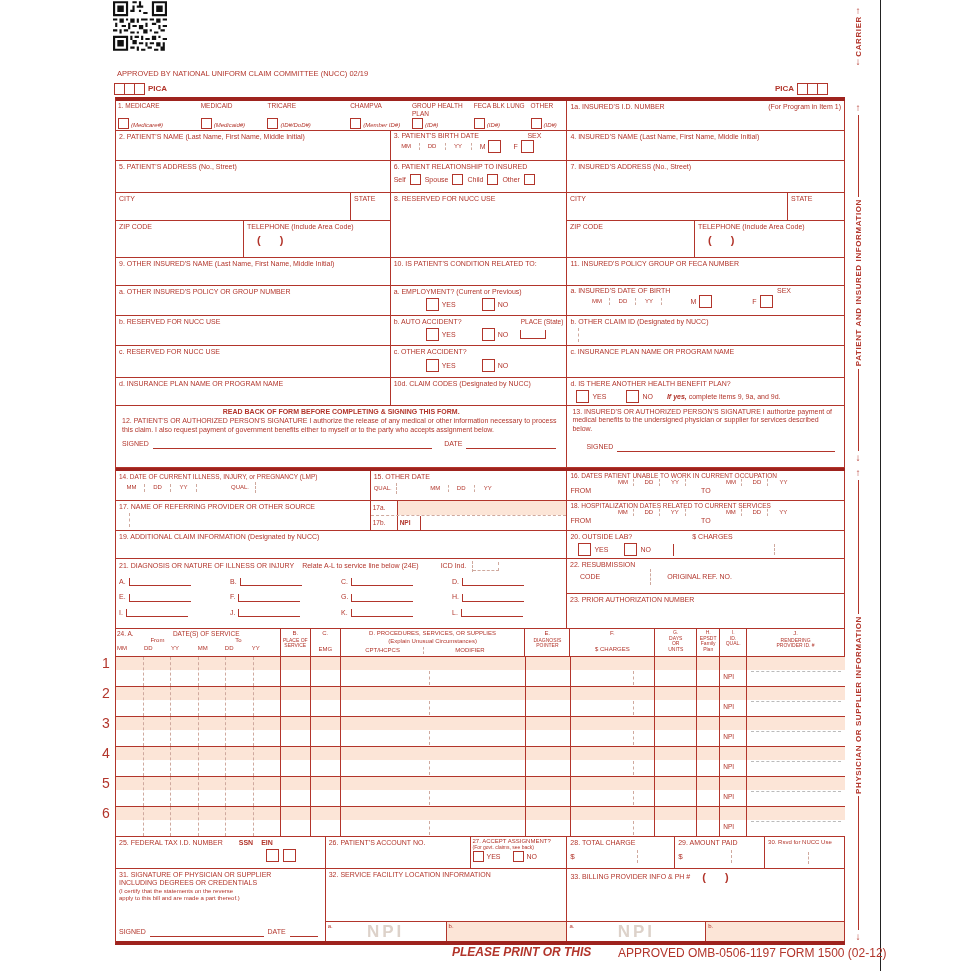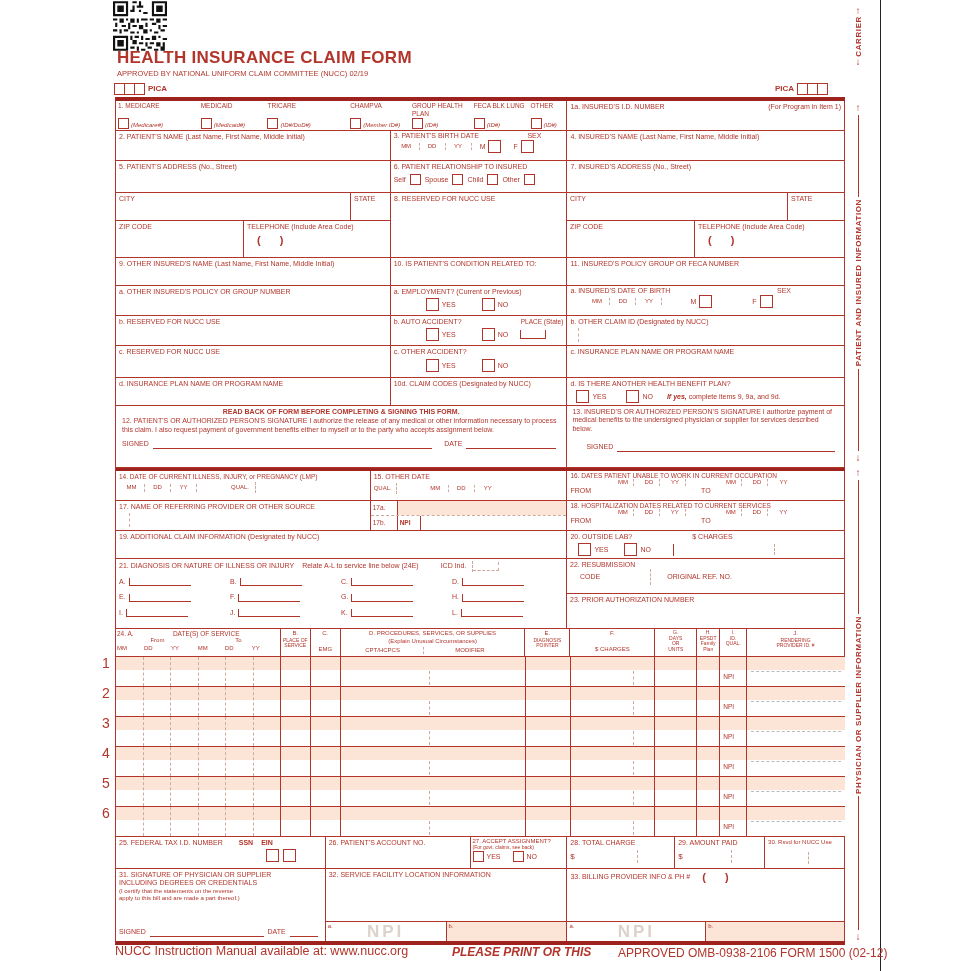--- a/index.html
+++ b/index.html
@@ -63,21 +63,20 @@
       <rect width="25" height="23" fill="#fff"></rect>
       <g fill="#111">
         <path d="M0 0h7v7H0zM18 0h7v7h-7zM0 16h7v7H0z"></path>
       </g>
       <path fill="#fff" d="M1 1h5v5H1zM19 1h5v5h-5zM1 17h5v5H1z"></path>
       <path fill="#111" d="M2 2h3v3H2zM20 2h3v3h-3zM2 18h3v3H2z"></path>
       <path fill="#111" d="M9 0h2v1H9zM12 0h1v2h-1zM9 2h1v2H9zM11 2h3v1h-3zM8 4h2v1H8zM12 4h1v1h-1zM14 5h2v1h-2zM0 8h2v1H0zM3 8h2v2H3zM6 8h1v1H6zM8 8h2v2H8zM11 8h1v2h-1zM13 8h3v1h-3zM17 8h2v1h-2zM20 8h2v2h-2zM23 8h2v1h-2zM1 10h1v2H1zM4 11h2v1H4zM7 10h1v3H7zM9 11h2v1H9zM12 11h2v2h-2zM15 10h1v2h-1zM18 10h2v1h-2zM21 11h1v2h-1zM23 11h2v1h-2zM0 13h2v1H0zM3 13h1v2H3zM5 13h2v1H5zM8 14h2v1H8zM11 14h1v1h-1zM14 13h2v2h-2zM17 13h1v1h-1zM19 14h2v1h-2zM22 13h2v1h-2zM8 16h1v2H8zM10 16h2v1h-2zM13 16h1v2h-1zM15 17h2v1h-2zM18 16h2v2h-2zM21 16h1v1h-1zM23 17h2v1h-2zM9 18h2v2H9zM12 19h2v1h-2zM15 19h1v2h-1zM17 19h2v1h-2zM20 19h2v2h-2zM23 19h1v2h-1zM8 21h2v1H8zM11 21h1v2h-1zM13 22h2v1h-2zM16 21h2v1h-2zM19 22h2v1h-2zM22 21h2v2h-2z"></path>
     </svg>
   </div>
 
-  <div class="abs b" style="left:117px;top:48px;font-size:17px;letter-spacing:.3px">HEALTH INSURANCE CLAIM FORM</div>
   <div class="abs" style="left:117px;top:69px;font-size:7.5px">APPROVED BY NATIONAL UNIFORM CLAIM COMMITTEE (NUCC) 02/19</div>
 
   <div class="abs row" style="left:115px;top:83px;gap:3px">
     <span class="row">
         <span class="pb"></span>
         <span class="pb"></span>
         <span class="pb"></span>
       </span>
     <span class="fs8 b">PICA</span>
   </div>
@@ -849,17 +848,16 @@
   <div class="vstrip" style="top:468px;height:474px">
     <span class="va">↑</span>
     <span class="vsp"></span>
     <span class="vtxt">PHYSICIAN OR SUPPLIER INFORMATION</span>
     <span class="vsp"></span>
     <span class="va">↓</span>
   </div>
 
   <div class="abs" style="left:880px;top:0;height:971px;border-left:1.5px solid #222"></div>
 
-  <div class="abs" style="left:115px;top:944px;font-size:12.5px">NUCC Instruction Manual available at: www.nucc.org</div>
   <div class="abs b it" style="left:452px;top:945px;font-size:12px">PLEASE PRINT OR THIS</div>
-  <div class="abs" style="left:618px;top:946px;font-size:12px">APPROVED OMB-0938-2106 FORM 1500 (02-12)</div>
+  <div class="abs" style="left:618px;top:946px;font-size:12px">APPROVED OMB-0506-1197 FORM 1500 (02-12)</div>
 
 </div>
 
 </body></html>

